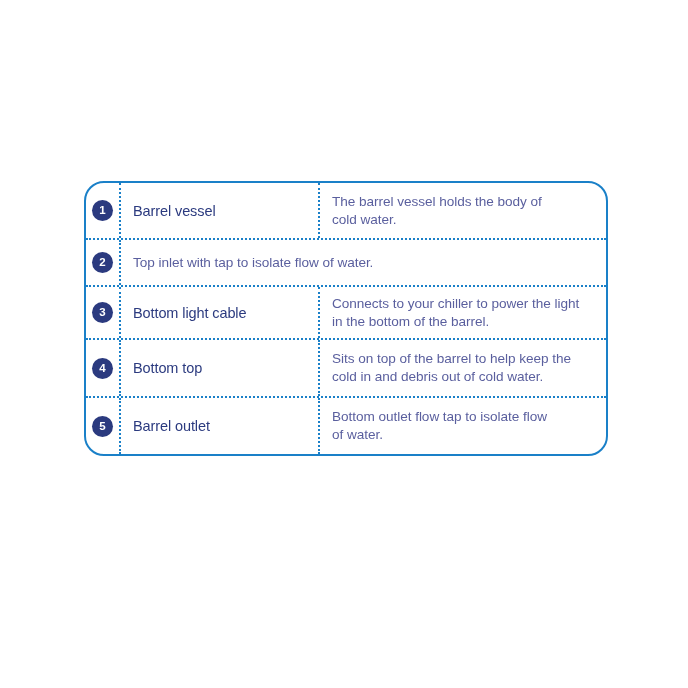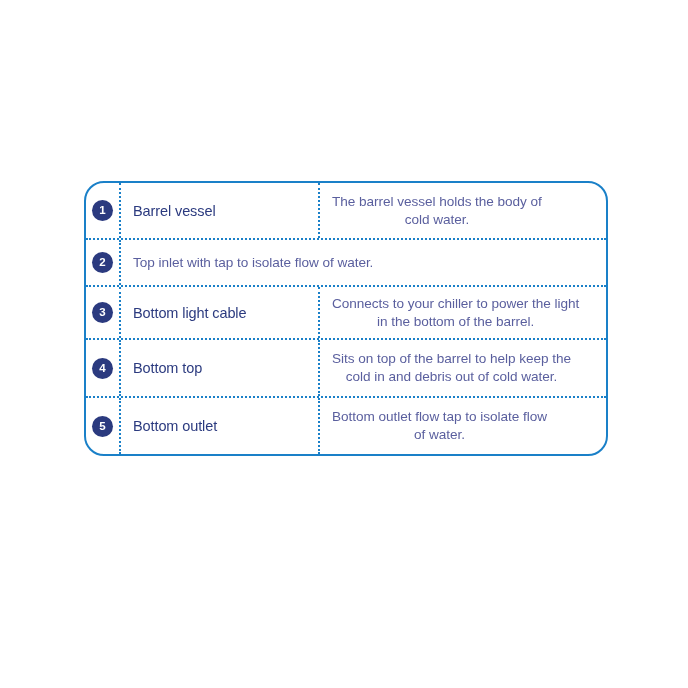--- a/index.html
+++ b/index.html
@@ -90,21 +90,20 @@
 
   
   .cell-desc {
     flex: 1 1 auto;
     align-self: stretch;
     display: flex;
     align-items: center;
     box-sizing: border-box;
     padding-left: 12px;
     padding-right: 14px;
-    text-align: center;
   }
   .part-desc {
     color: #5a5f9e;
     font-size: 13.6px;
     line-height: 18px;
     letter-spacing: -0.05px;
     white-space: pre-line;
   }
 </style>
 </head>
@@ -158,21 +157,21 @@
       <span class="part-desc">Sits on top of the barrel to help keep the
 cold in and debris out of cold water.</span>
     </div>
   </div>
 
   <div class="legend-row r4">
     <div class="cell-number">
       <div class="num-circle">5</div>
     </div>
     <div class="cell-label">
-      <span class="part-label">Bottom outlet</span>
+      <span class="part-label">Barrel outlet</span>
     </div>
     <div class="cell-desc">
       <span class="part-desc">Bottom outlet flow tap to isolate flow
 of water.</span>
     </div>
   </div>
 
 </div>
 
 </body></html>

